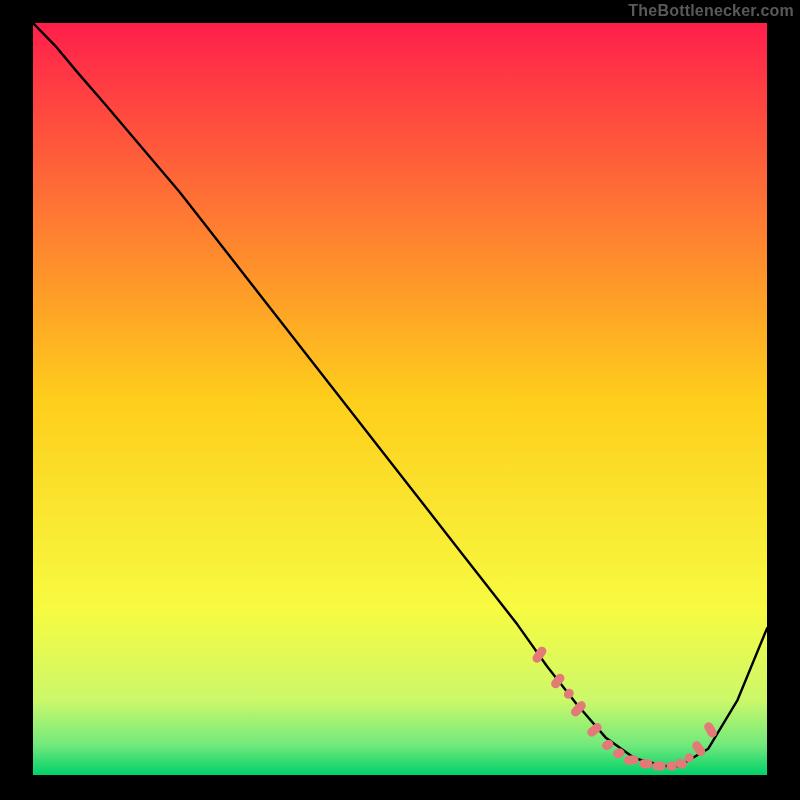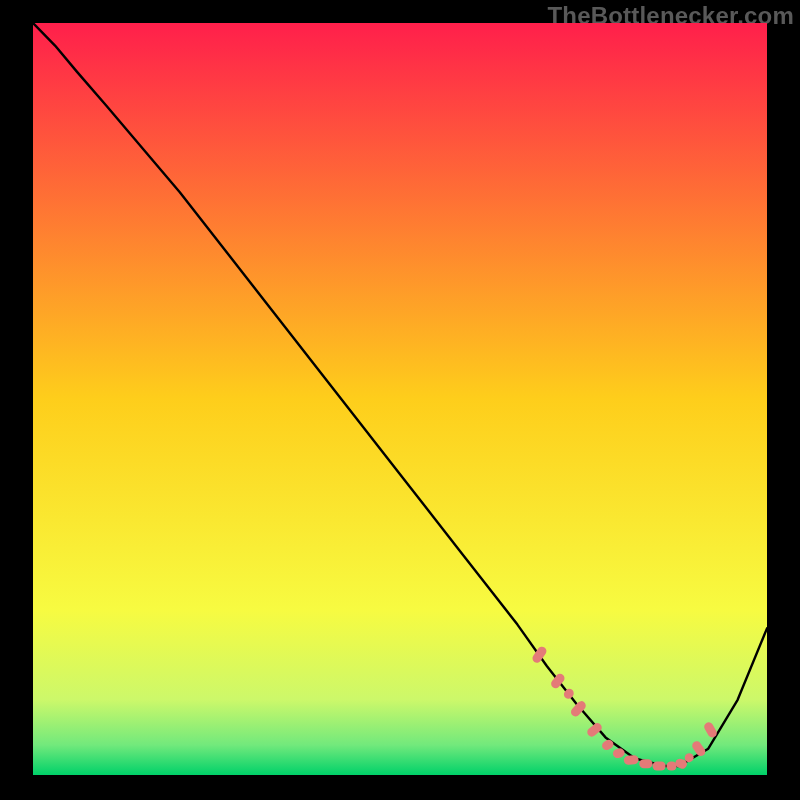--- a/index.html
+++ b/index.html
@@ -17,21 +17,21 @@
     left: 0;
     width: 800px;
     height: 800px;
     background: #000;
   }
   .watermark {
     position: absolute;
     top: 2px;
     right: 6px;
     color: #595959;
-    font-size: 24px;
+    font-size: 16px;
     font-weight: 600;
     letter-spacing: 0.2px;
     user-select: none;
   }
   .plot {
     position: absolute;
     left: 33px;
     top: 23px;
     width: 734px;
     height: 752px;

